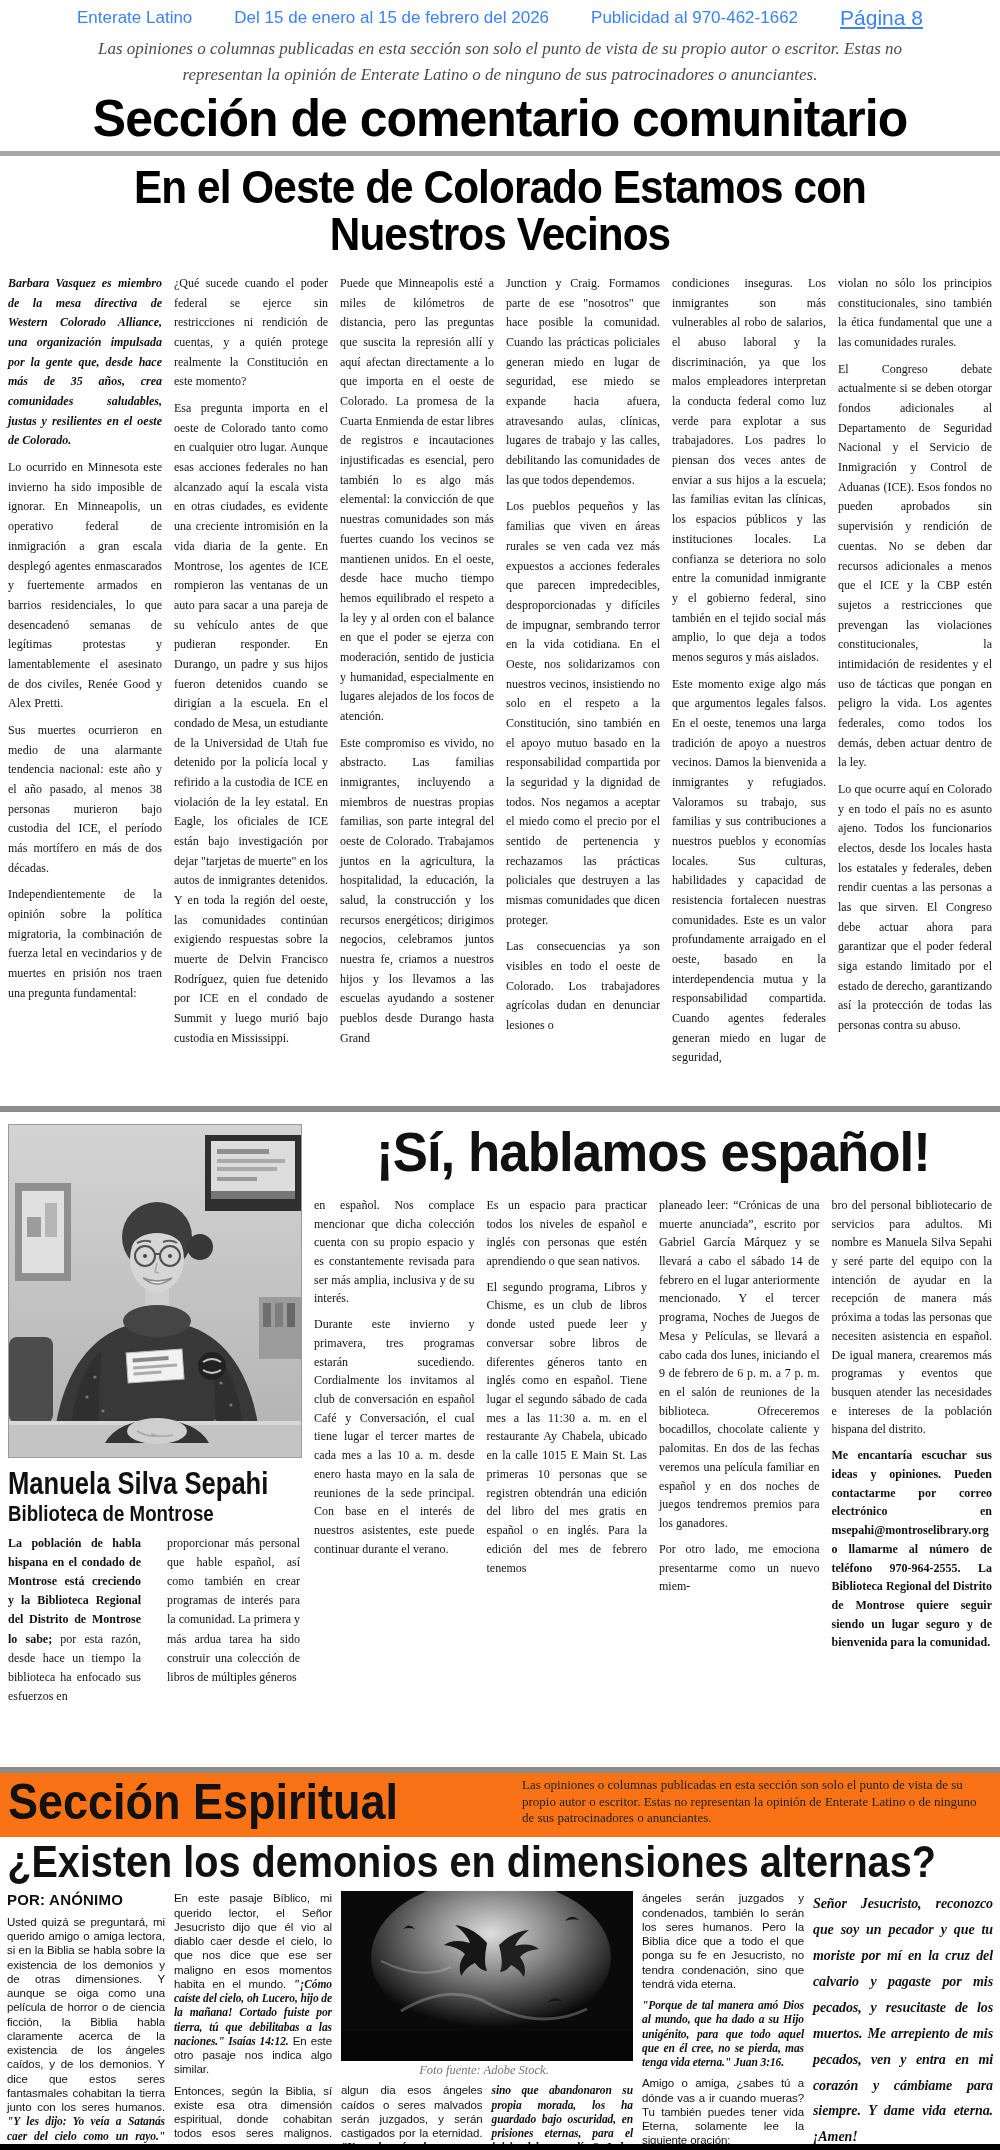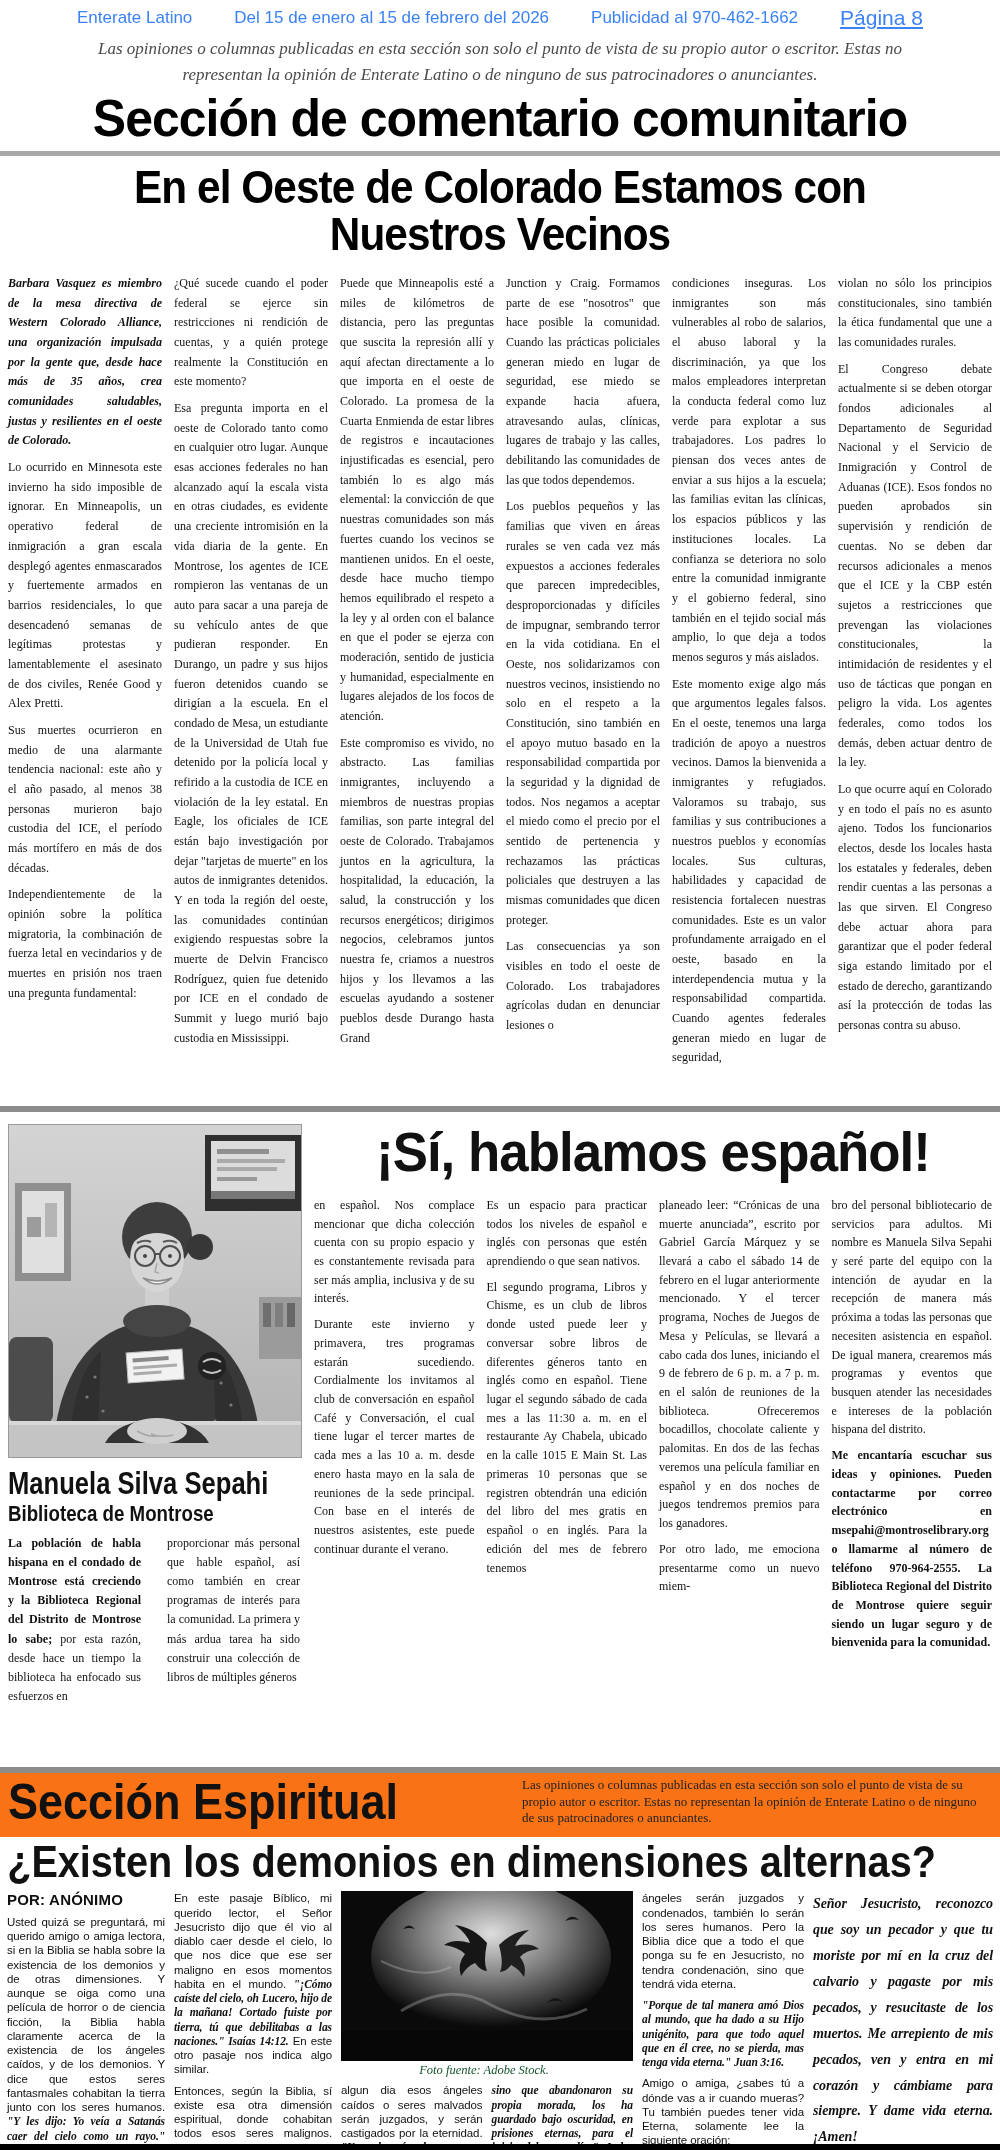--- a/index.html
+++ b/index.html
@@ -66,21 +66,21 @@
            font-family:"Liberation Sans",sans-serif;}
   .sp-cols .col{font-size:11.5px;line-height:1.24;text-align:justify;letter-spacing:-.1px;}
   .sp-c1{width:158px;flex:none;}
   .sp-c2{width:158px;flex:none;}
   .sp-mid{width:292px;flex:none;}
   .sp-c5{width:162px;flex:none;}
   .sp-c6{flex:1;min-width:0;}
   .byline{font-weight:bold;font-size:15px;letter-spacing:.2px;margin-bottom:5px;}
   .sp-photo{display:block;width:292px;height:170px;background:#000;}
   .caption{margin:2px 6px 5px 0;font-family:"Liberation Serif",serif;font-style:italic;
-           color:#14532d;font-size:12.5px;text-align:center;}
+           color:#737373;font-size:12.5px;text-align:center;}
   .sp-mid-cols{display:flex;gap:9px;}
   .sp-mid-cols .col{flex:1;}
   .prayer p{font-family:"Liberation Serif",serif;font-weight:bold;font-style:italic;
             font-size:14px;line-height:1.85;text-align:justify;}
   .bottom-bar{position:absolute;left:0;right:0;bottom:0;height:6px;background:#000;}
 </style>
 </head>
 <body>
 
 <div class="page">

